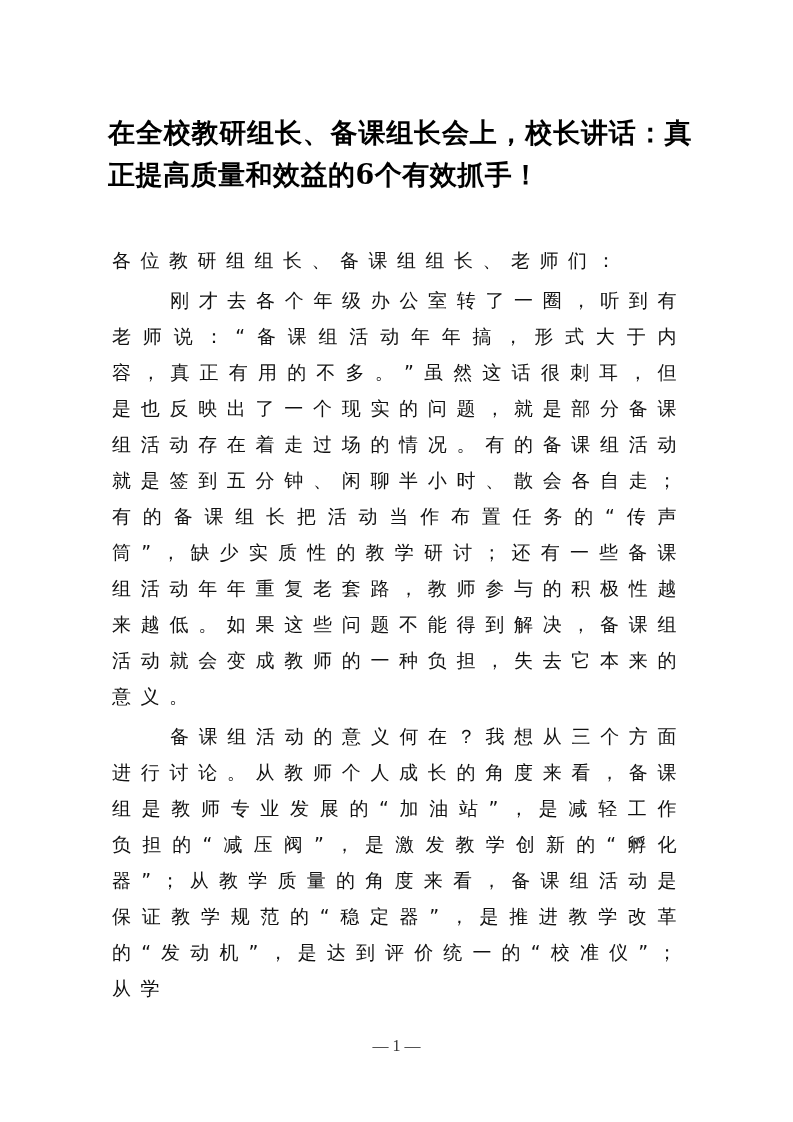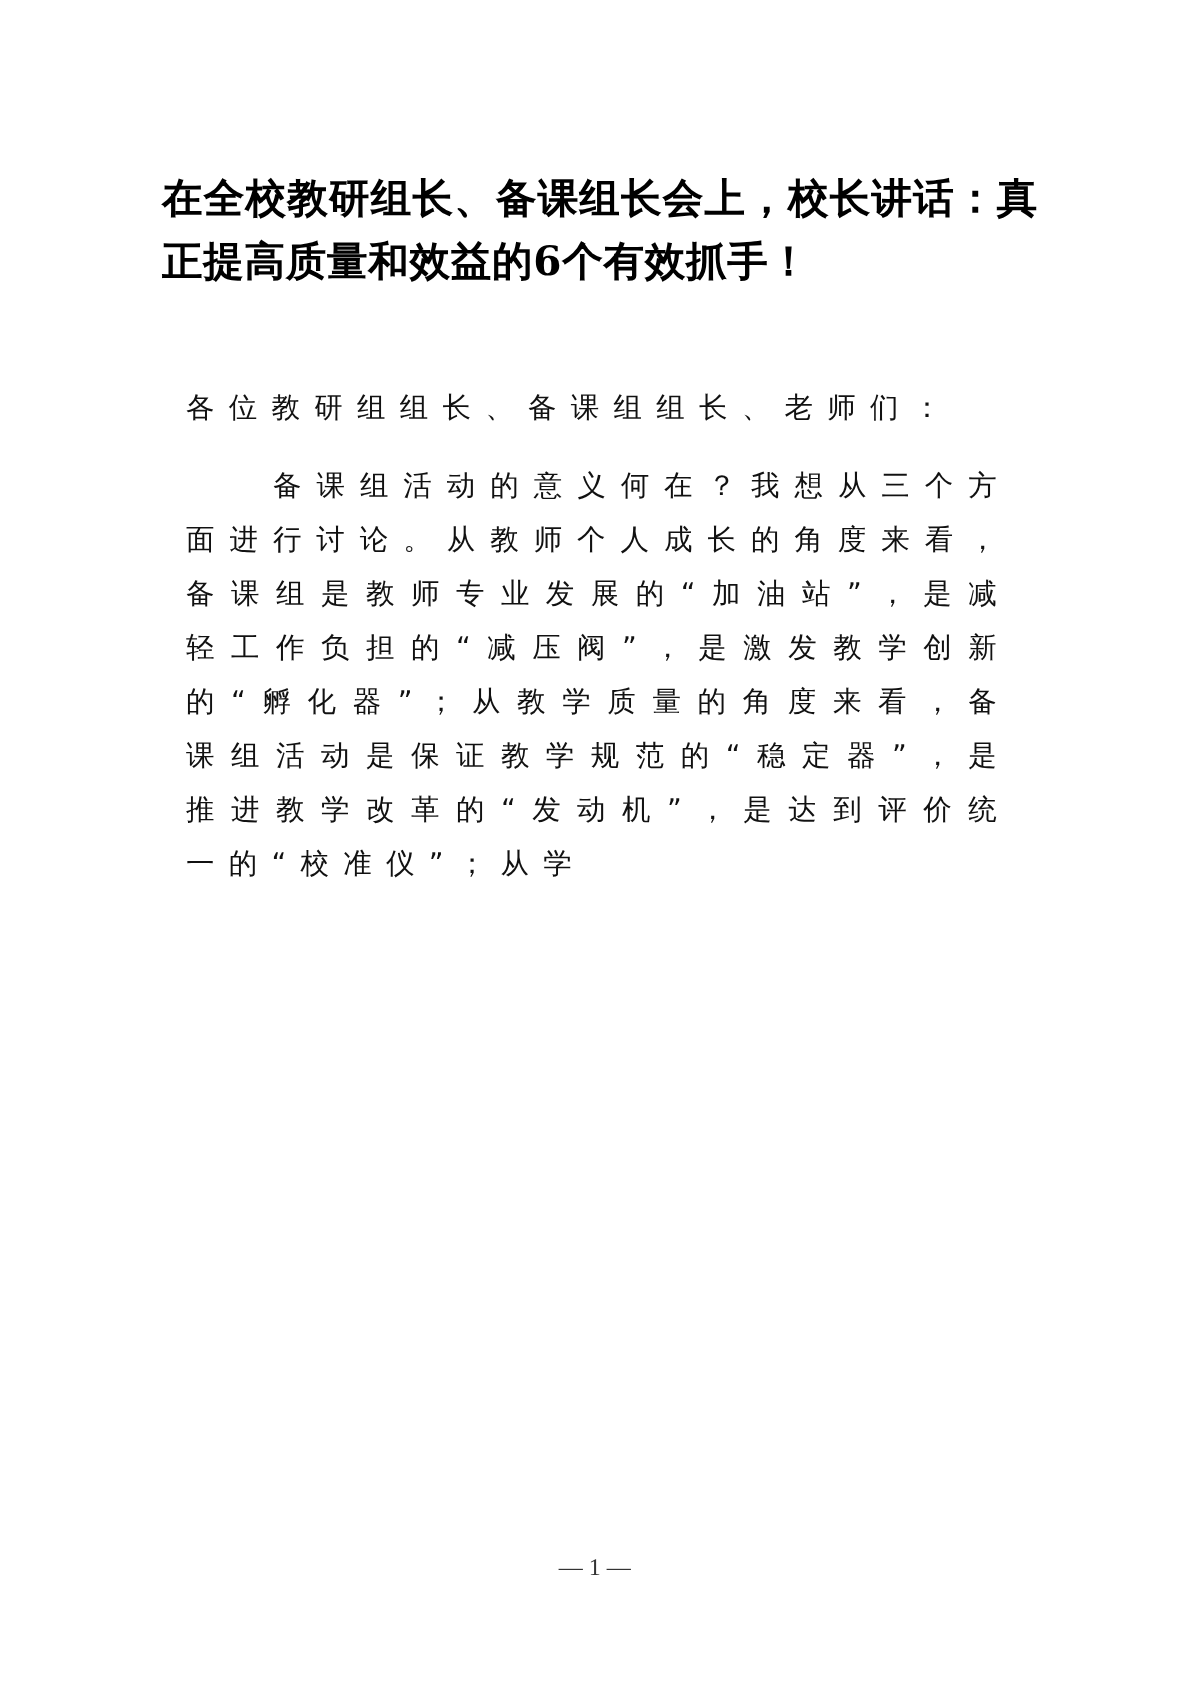--- a/index.html
+++ b/index.html
@@ -10,30 +10,31 @@
     font-family:"DejaVu Serif", "Liberation Serif", serif;
     font-weight:bold; font-size:27px; line-height:42px; color:#000;
     letter-spacing:0.5px; text-align:justify;
   }
   .body {
     position:absolute; left:108px; top:238px; width:582px;
     font-family:"DejaVu Sans", "Liberation Sans", sans-serif;
     font-size:19px; line-height:36px; color:#111;
     letter-spacing:9.5px;
   }
-  .body p { margin:16px; text-align:justify; text-align-last:left; }
+  .body p { margin:4px; text-align:justify; text-align-last:left; }
   .body p.indent { text-indent:58px; }
   .footer {
     position:absolute; left:0; width:793px; top:1037px; text-align:center;
     font-family:"Liberation Serif", serif; font-size:16px; color:#333;
   }
 </style>
 </head>
 <body>
 
 <div class="page">
   <div class="title">在全校教研组长、备课组长会上，校长讲话：真正提高质量和效益的6个有效抓手！</div>
   <div class="body">
     <p>各位教研组组长、备课组组长、老师们：</p>
+    <p class="indent">刚才去各个年级办公室转了一圈，听到有老师说：“备课组活动年年搞，形式大于内容，真正有用的不多。”虽然这话很刺耳，但是也反映出了一个现实的问题，就是部分备课组活动存在着走过场的情况。有的备课组活动就是签到五分钟、闲聊半小时、散会各自走；有的备课组长把活动当作布置任务的“传声筒”，缺少实质性的教学研讨；还有一些备课组活动年年重复老套路，教师参与的积极性越来越低。如果这些问题不能得到解决，备课组活动就会变成教师的一种负担，失去它本来的意义。</p>
     <p class="indent">备课组活动的意义何在？我想从三个方面进行讨论。从教师个人成长的角度来看，备课组是教师专业发展的“加油站”，是减轻工作负担的“减压阀”，是激发教学创新的“孵化器”；从教学质量的角度来看，备课组活动是保证教学规范的“稳定器”，是推进教学改革的“发动机”，是达到评价统一的“校准仪”；从学</p>
   </div>
   <div class="footer">— 1 —</div>
 </div>
 
 </body></html>

